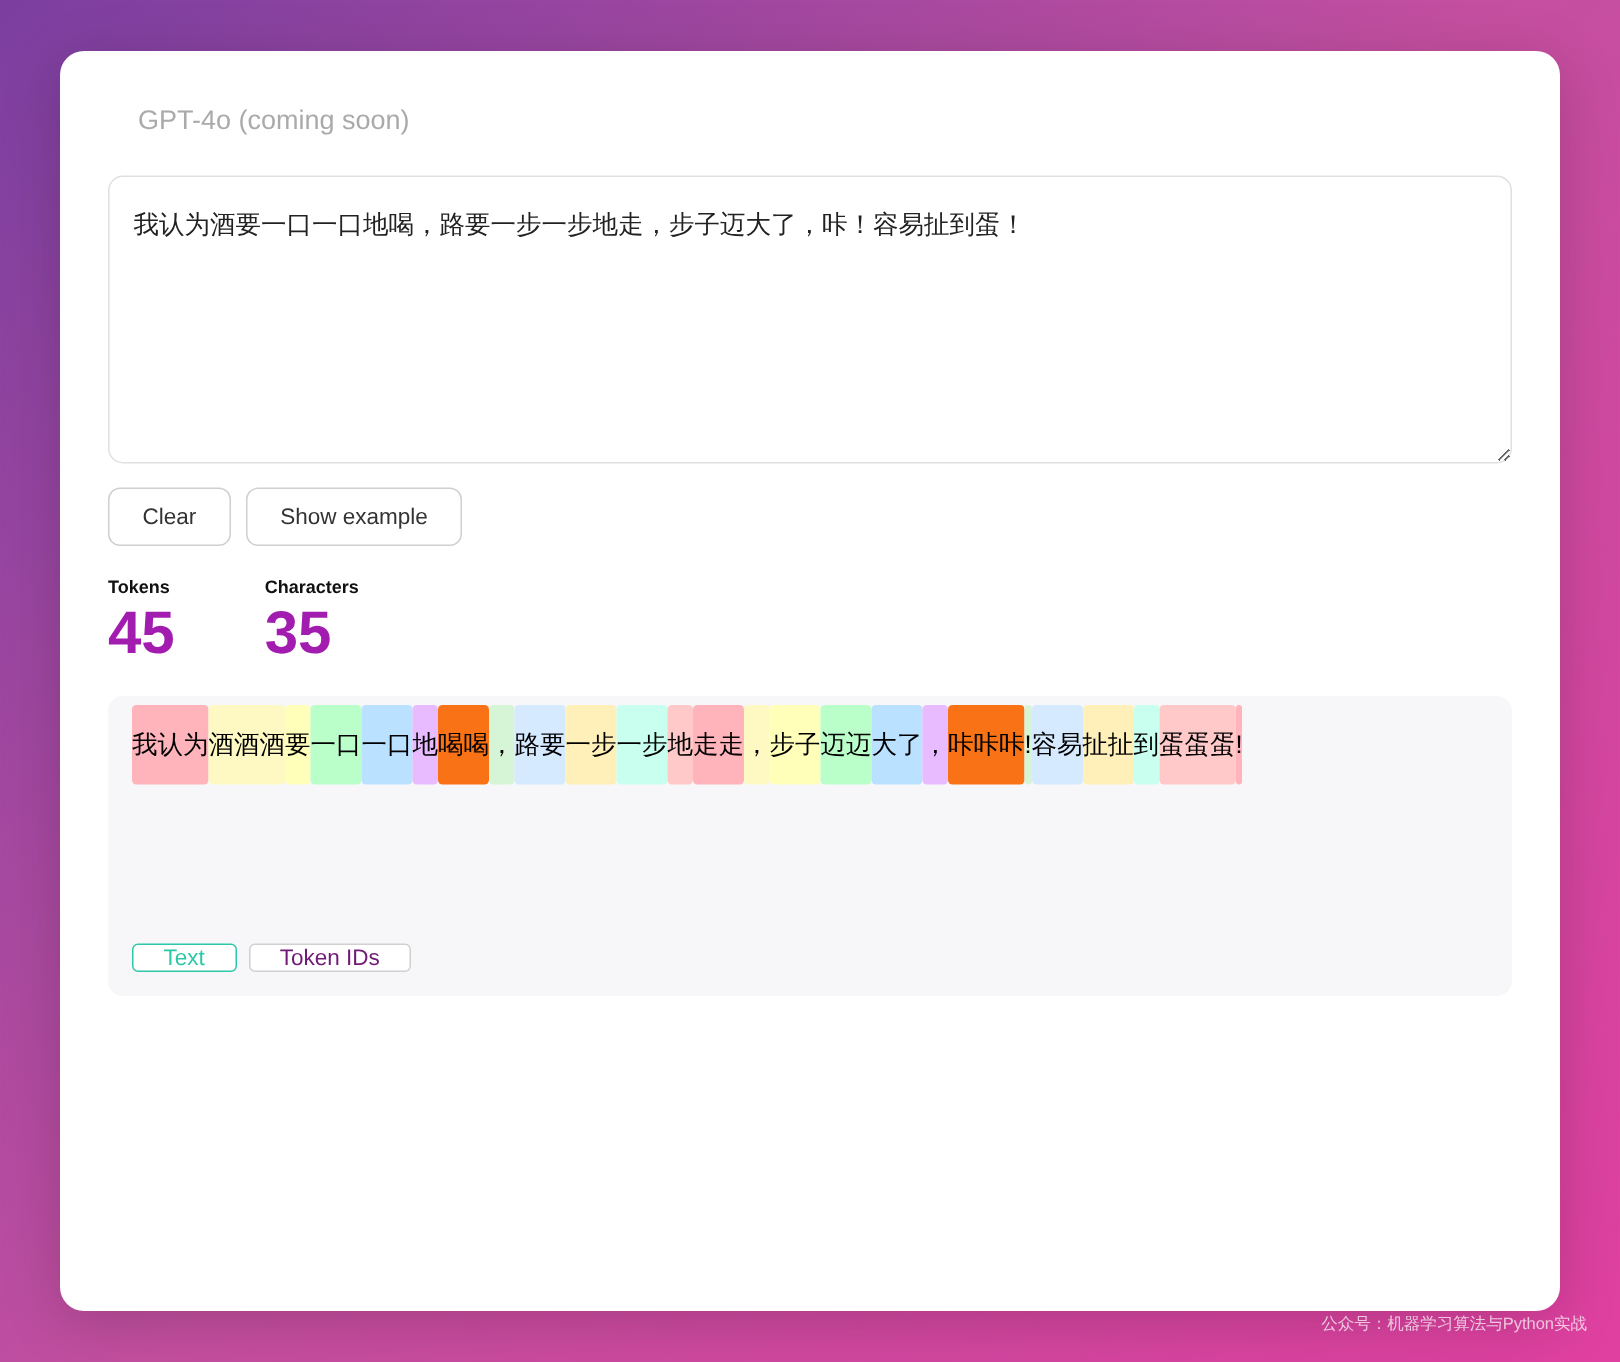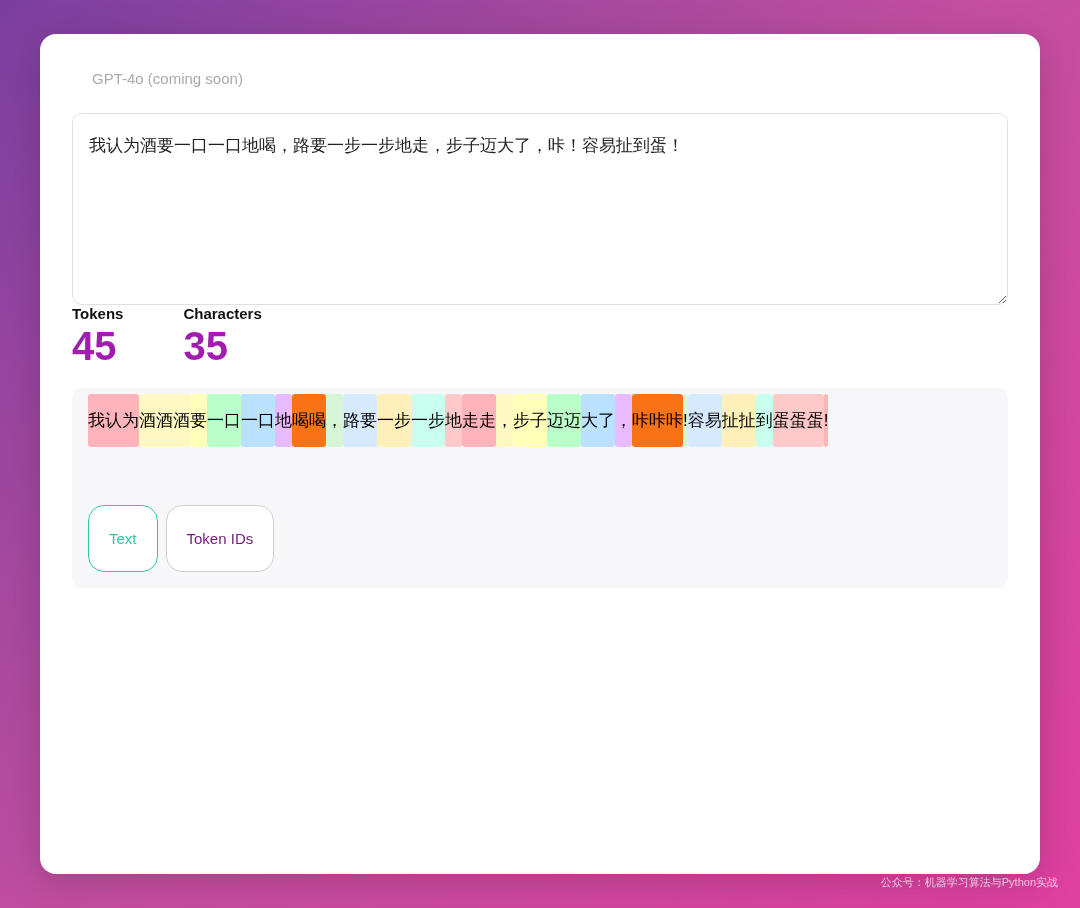--- a/index.html
+++ b/index.html
@@ -31,21 +31,21 @@
     .tabs {
       display: flex;
       gap: 4px;
       margin-bottom: 18px;
       align-items: center;
     }
 
     .tab {
       padding: 8px 20px;
       border-radius: 20px;
-      font-size: 15px;
+      font-size: 18px;
       font-weight: 500;
       cursor: pointer;
       border: none;
       background: transparent;
     }
 
     .tab-inactive {
       color: #aaa;
       background: transparent;
     }
@@ -101,21 +101,21 @@
       gap: 60px;
       margin-bottom: 20px;
     }
 
     .stat-item {
       display: flex;
       flex-direction: column;
     }
 
     .stat-label {
-      font-size: 15px;
+      font-size: 12px;
       font-weight: 700;
       color: #111;
       margin-bottom: 2px;
     }
 
     .stat-value {
       font-size: 40px;
       font-weight: 800;
       color: #a21caf;
       line-height: 1.1;
@@ -155,22 +155,22 @@
     .tok-11 { background: #ffc9c9; }
 
     
     .bottom-tabs {
       display: flex;
       gap: 8px;
       margin-top: 16px;
     }
 
     .bottom-tab {
-      padding: 24px 20px;
-      border-radius: 16px;
+      padding: 0 20px;
+      border-radius: 4px;
       font-size: 15px;
       font-weight: 500;
       cursor: pointer;
       border: 1.5px solid transparent;
       background: transparent;
     }
 
     .bottom-tab-active {
       border-color: #2dc8a8;
       color: #2dc8a8;
@@ -195,20 +195,24 @@
 <body>
 
 <div class="card">
 
   <div class="tabs">
     <button class="tab tab-inactive">GPT-4o (coming soon)</button>
   </div>
 
   <textarea class="text-input" style="">我认为酒要一口一口地喝，路要一步一步地走，步子迈大了，咔！容易扯到蛋！</textarea>
 
+  <div class="buttons-row">
+    <button class="btn">Clear</button>
+    <button class="btn">Show example</button>
+  </div>
 
   <div class="stats-row">
     <div class="stat-item">
       <span class="stat-label">Tokens</span>
       <span class="stat-value">45</span>
     </div>
     <div class="stat-item">
       <span class="stat-label">Characters</span>
       <span class="stat-value">35</span>
     </div>

